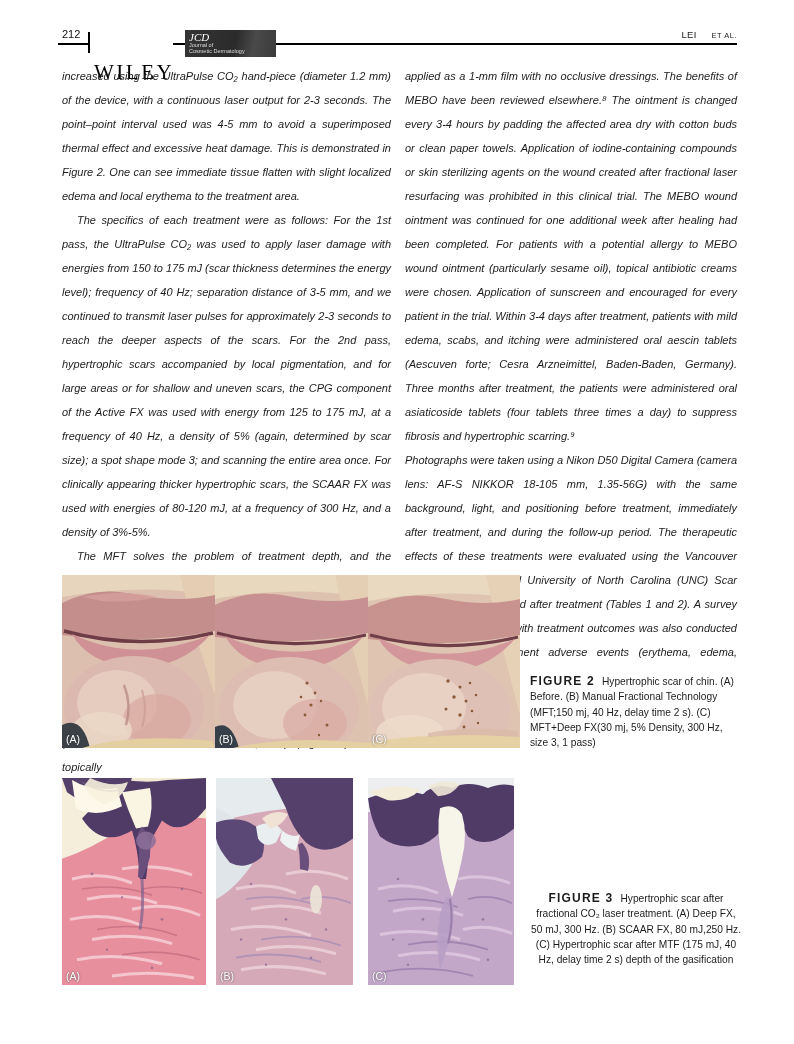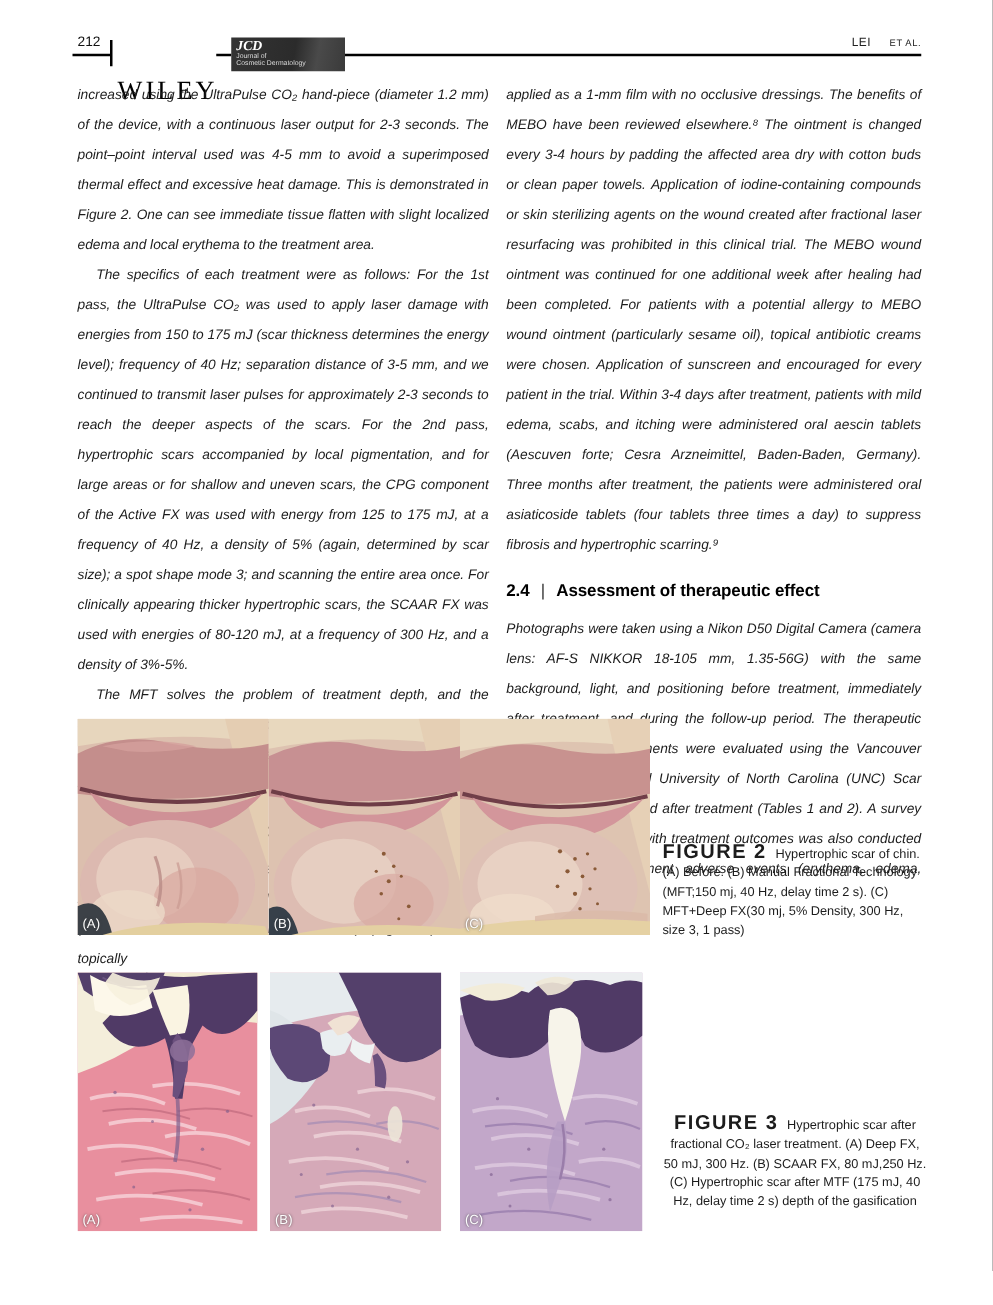--- a/index.html
+++ b/index.html
@@ -22,21 +22,21 @@
   .hdr-wiley {
     position:absolute; left:94px; top:33px;
     font-family:"Liberation Serif", serif; font-size:21px; letter-spacing:2.5px;
     color:#000; font-weight:500;margin-top:27px;
   }
   .hdr-logo {
     position:absolute; left:185px; top:30px; width:91px; height:27px;
     background:linear-gradient(100deg,#343434 0%,#2b2b2b 55%,#4a4a4a 75%,#3a3a3a 100%);
     color:#fff; padding:2px 4px; overflow:hidden;
   }
-  .hdr-logo .abbr { font-family:"Liberation Serif", serif; font-style:italic; font-weight:bold; font-size:11px; line-height:10px; display:block; }
+  .hdr-logo .abbr { font-family:"Liberation Serif", serif; font-style:italic; font-weight:normal; font-size:11px; line-height:10px; display:block; }
   .hdr-logo .l1 { font-size:5.5px; line-height:6px; display:block; color:#ddd; }
   .hdr-logo .l2 { font-size:5.5px; line-height:6px; display:block; color:#ddd; }
   .hdr-running { position:absolute; right:57px; top:29px; font-size:9.5px; color:#222; letter-spacing:0.3px; }
   .hdr-running .etal { font-size:7.5px; letter-spacing:0.5px;padding-left:12px; }
   
   .col { position:absolute; top:64px; }
   .col-left  { left:62px;  width:329px; }
   .col-right { left:405px; width:332px; }
   .col p {
     font-size:11px; line-height:24px; text-align:justify; color:#1c1c1c;font-style:italic;
@@ -53,21 +53,21 @@
   .fig3-panels { left:62px; top:778px; width:452px; height:207px; }
   .panel { position:relative; height:100%; }
   .panel svg { display:block; width:100%; height:100%; }
   .panel-label {
     position:absolute; left:4px; bottom:3px; color:#fdfdfd; font-size:10.5px;
     text-shadow:0 0 2px rgba(60,60,60,.9);
   }
   .fig-caption { position:absolute; width:212px; font-size:10.2px; line-height:15.3px; color:#1c1c1c; }
   .fig2-caption { left:530px; top:674px; }
   .fig3-caption { left:530px; top:891px;text-align:center; }
-  .cap-label { font-weight:bold; letter-spacing:1.2px; font-size:16px; margin-right:7px; }
+  .cap-label { font-weight:bold; letter-spacing:1.2px; font-size:12px; margin-right:7px; }
 </style>
 </head>
 <body>
 
 <div class="page">
 
   <div>
     <span class="hdr-pagenum">212</span>
     <div class="rule-under-num"></div>
     <div class="rule-vert"></div>
@@ -87,23 +87,20 @@
     <p class="indent">The specifics of each treatment were as follows: For the 1st pass, the UltraPulse CO₂ was used to apply laser damage with energies from 150 to 175 mJ (scar thickness determines the energy level); frequency of 40 Hz; separation distance of 3-5 mm, and we continued to transmit laser pulses for approximately 2-3 seconds to reach the deeper aspects of the scars. For the 2nd pass, hypertrophic scars accompanied by local pigmentation, and for large areas or for shallow and uneven scars, the CPG component of the Active FX was used with energy from 125 to 175 mJ, at a frequency of 40 Hz, a density of 5% (again, determined by scar size); a spot shape mode 3; and scanning the entire area once. For clinically appearing thicker hypertrophic scars, the SCAAR FX was used with energies of 80-120 mJ, at a frequency of 300 Hz, and a density of 3%-5%.</p>
     <p class="indent">The MFT solves the problem of treatment depth, and the SCAAR FX resolves the shortcoming of the large point–point distance during treatment with artificial fractional technology (Figure 8).</p>
     <div class="sec-heading">
       <span>2.3</span><span class="pipe">|</span><span>Post-treatment wound healing shortcoming</span>
     </div>
     <p>Post-treatment wound management therapy in our clinic utilizes moist exposed burn ointment (MEBO). MEBO is a wound ointment (Shantou MEBO Pharmaceutical Co., Ltd.) (Figure 4) and is topically</p>
   </div>
 
   <div class="col col-right">
     <p>applied as a 1-mm film with no occlusive dressings. The benefits of MEBO have been reviewed elsewhere.⁸ The ointment is changed every 3-4 hours by padding the affected area dry with cotton buds or clean paper towels. Application of iodine-containing compounds or skin sterilizing agents on the wound created after fractional laser resurfacing was prohibited in this clinical trial. The MEBO wound ointment was continued for one additional week after healing had been completed. For patients with a potential allergy to MEBO wound ointment (particularly sesame oil), topical antibiotic creams were chosen. Application of sunscreen and encouraged for every patient in the trial. Within 3-4 days after treatment, patients with mild edema, scabs, and itching were administered oral aescin tablets (Aescuven forte; Cesra Arzneimittel, Baden-Baden, Germany). Three months after treatment, the patients were administered oral asiaticoside tablets (four tablets three times a day) to suppress fibrosis and hypertrophic scarring.⁹</p>
-    <div class="sec-heading">
-      <span>2.4</span><span class="pipe">|</span><span>Assessment of therapeutic effect</span>
-    </div>
     <p>Photographs were taken using a Nikon D50 Digital Camera (camera lens: AF-S NIKKOR 18-105 mm, 1.35-56G) with the same background, light, and positioning before treatment, immediately after treatment, and during the follow-up period. The therapeutic effects of these treatments were evaluated using the Vancouver Scar Scale (VSS) and University of North Carolina (UNC) Scar Scale scores before and after treatment (Tables 1 and 2). A survey of patient satisfaction with treatment outcomes was also conducted (Table 3). Post-treatment adverse events (erythema, edema, pigmentation</p>
   </div>
 
   <div class="fig-panels fig2-panels">
 
     <div class="panel" style="width:153px">
       <svg viewBox="0 0 153 173" preserveAspectRatio="none">
         <rect width="153" height="173" fill="#dcbfae"></rect>
         <path d="M0,0 H153 V20 Q80,8 0,22 Z" fill="#e7d6bd"></path>
         <path d="M118,0 H153 V120 Q132,60 118,0 Z" fill="#e4cdb2"></path>

